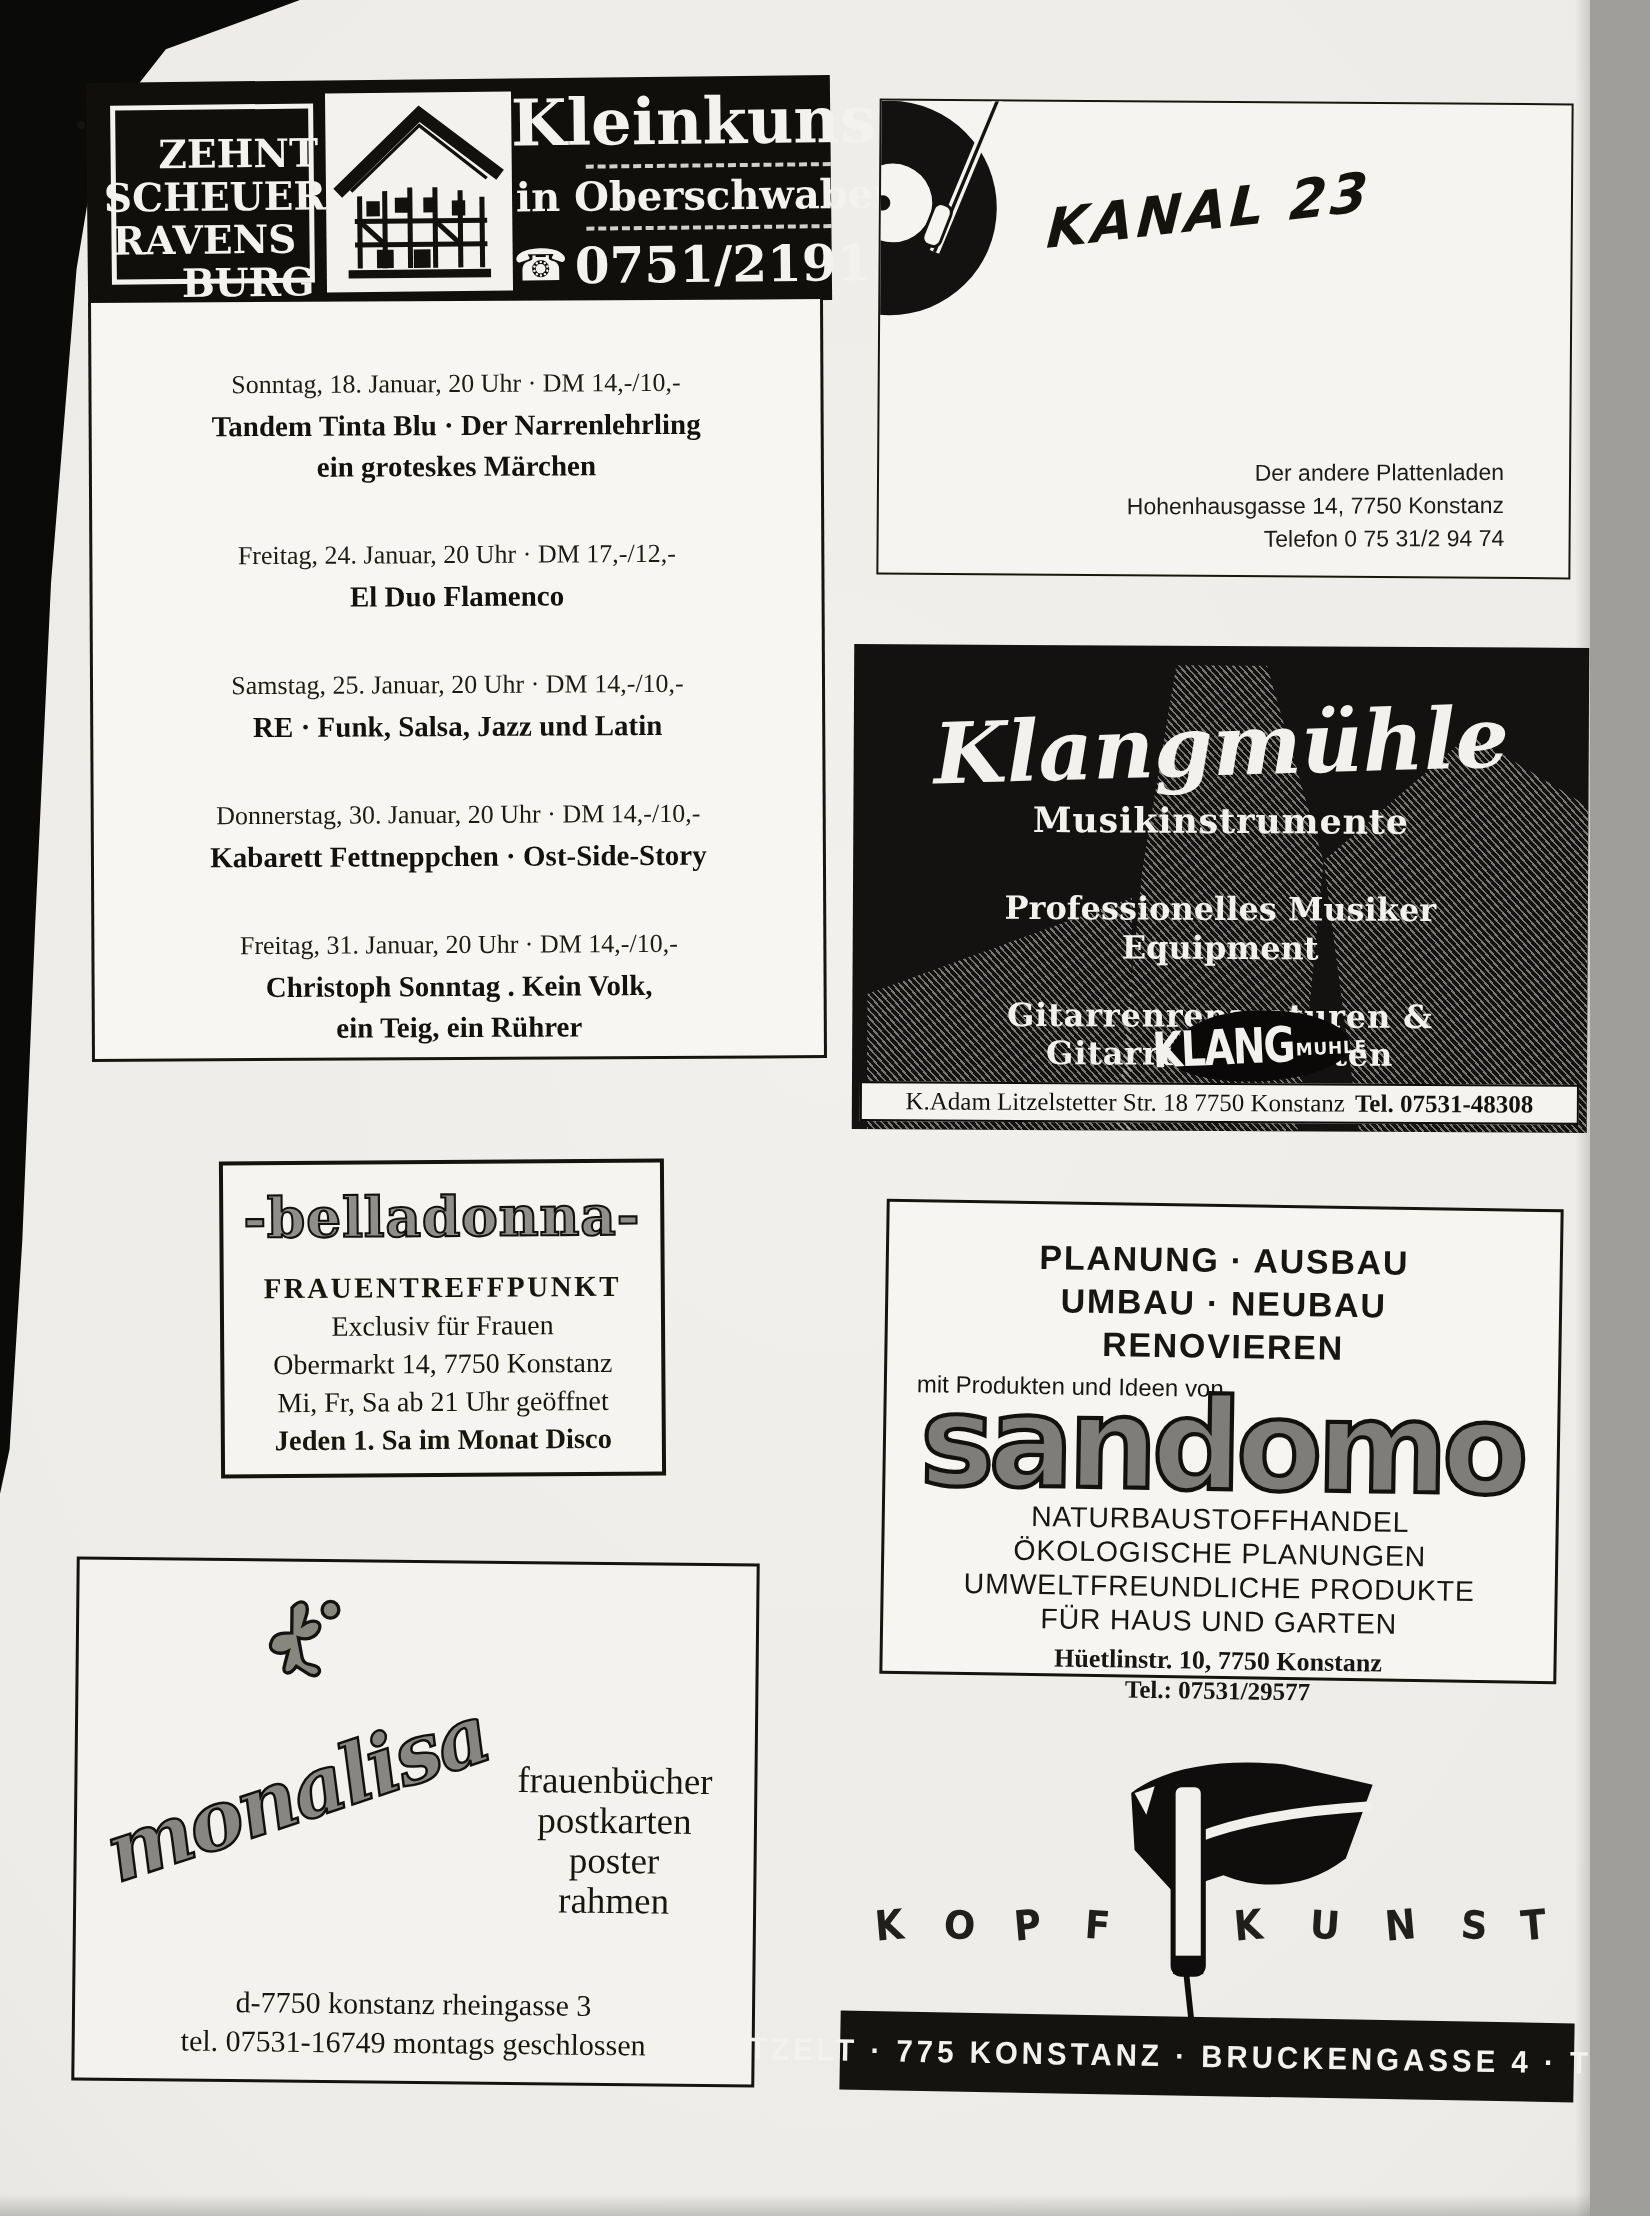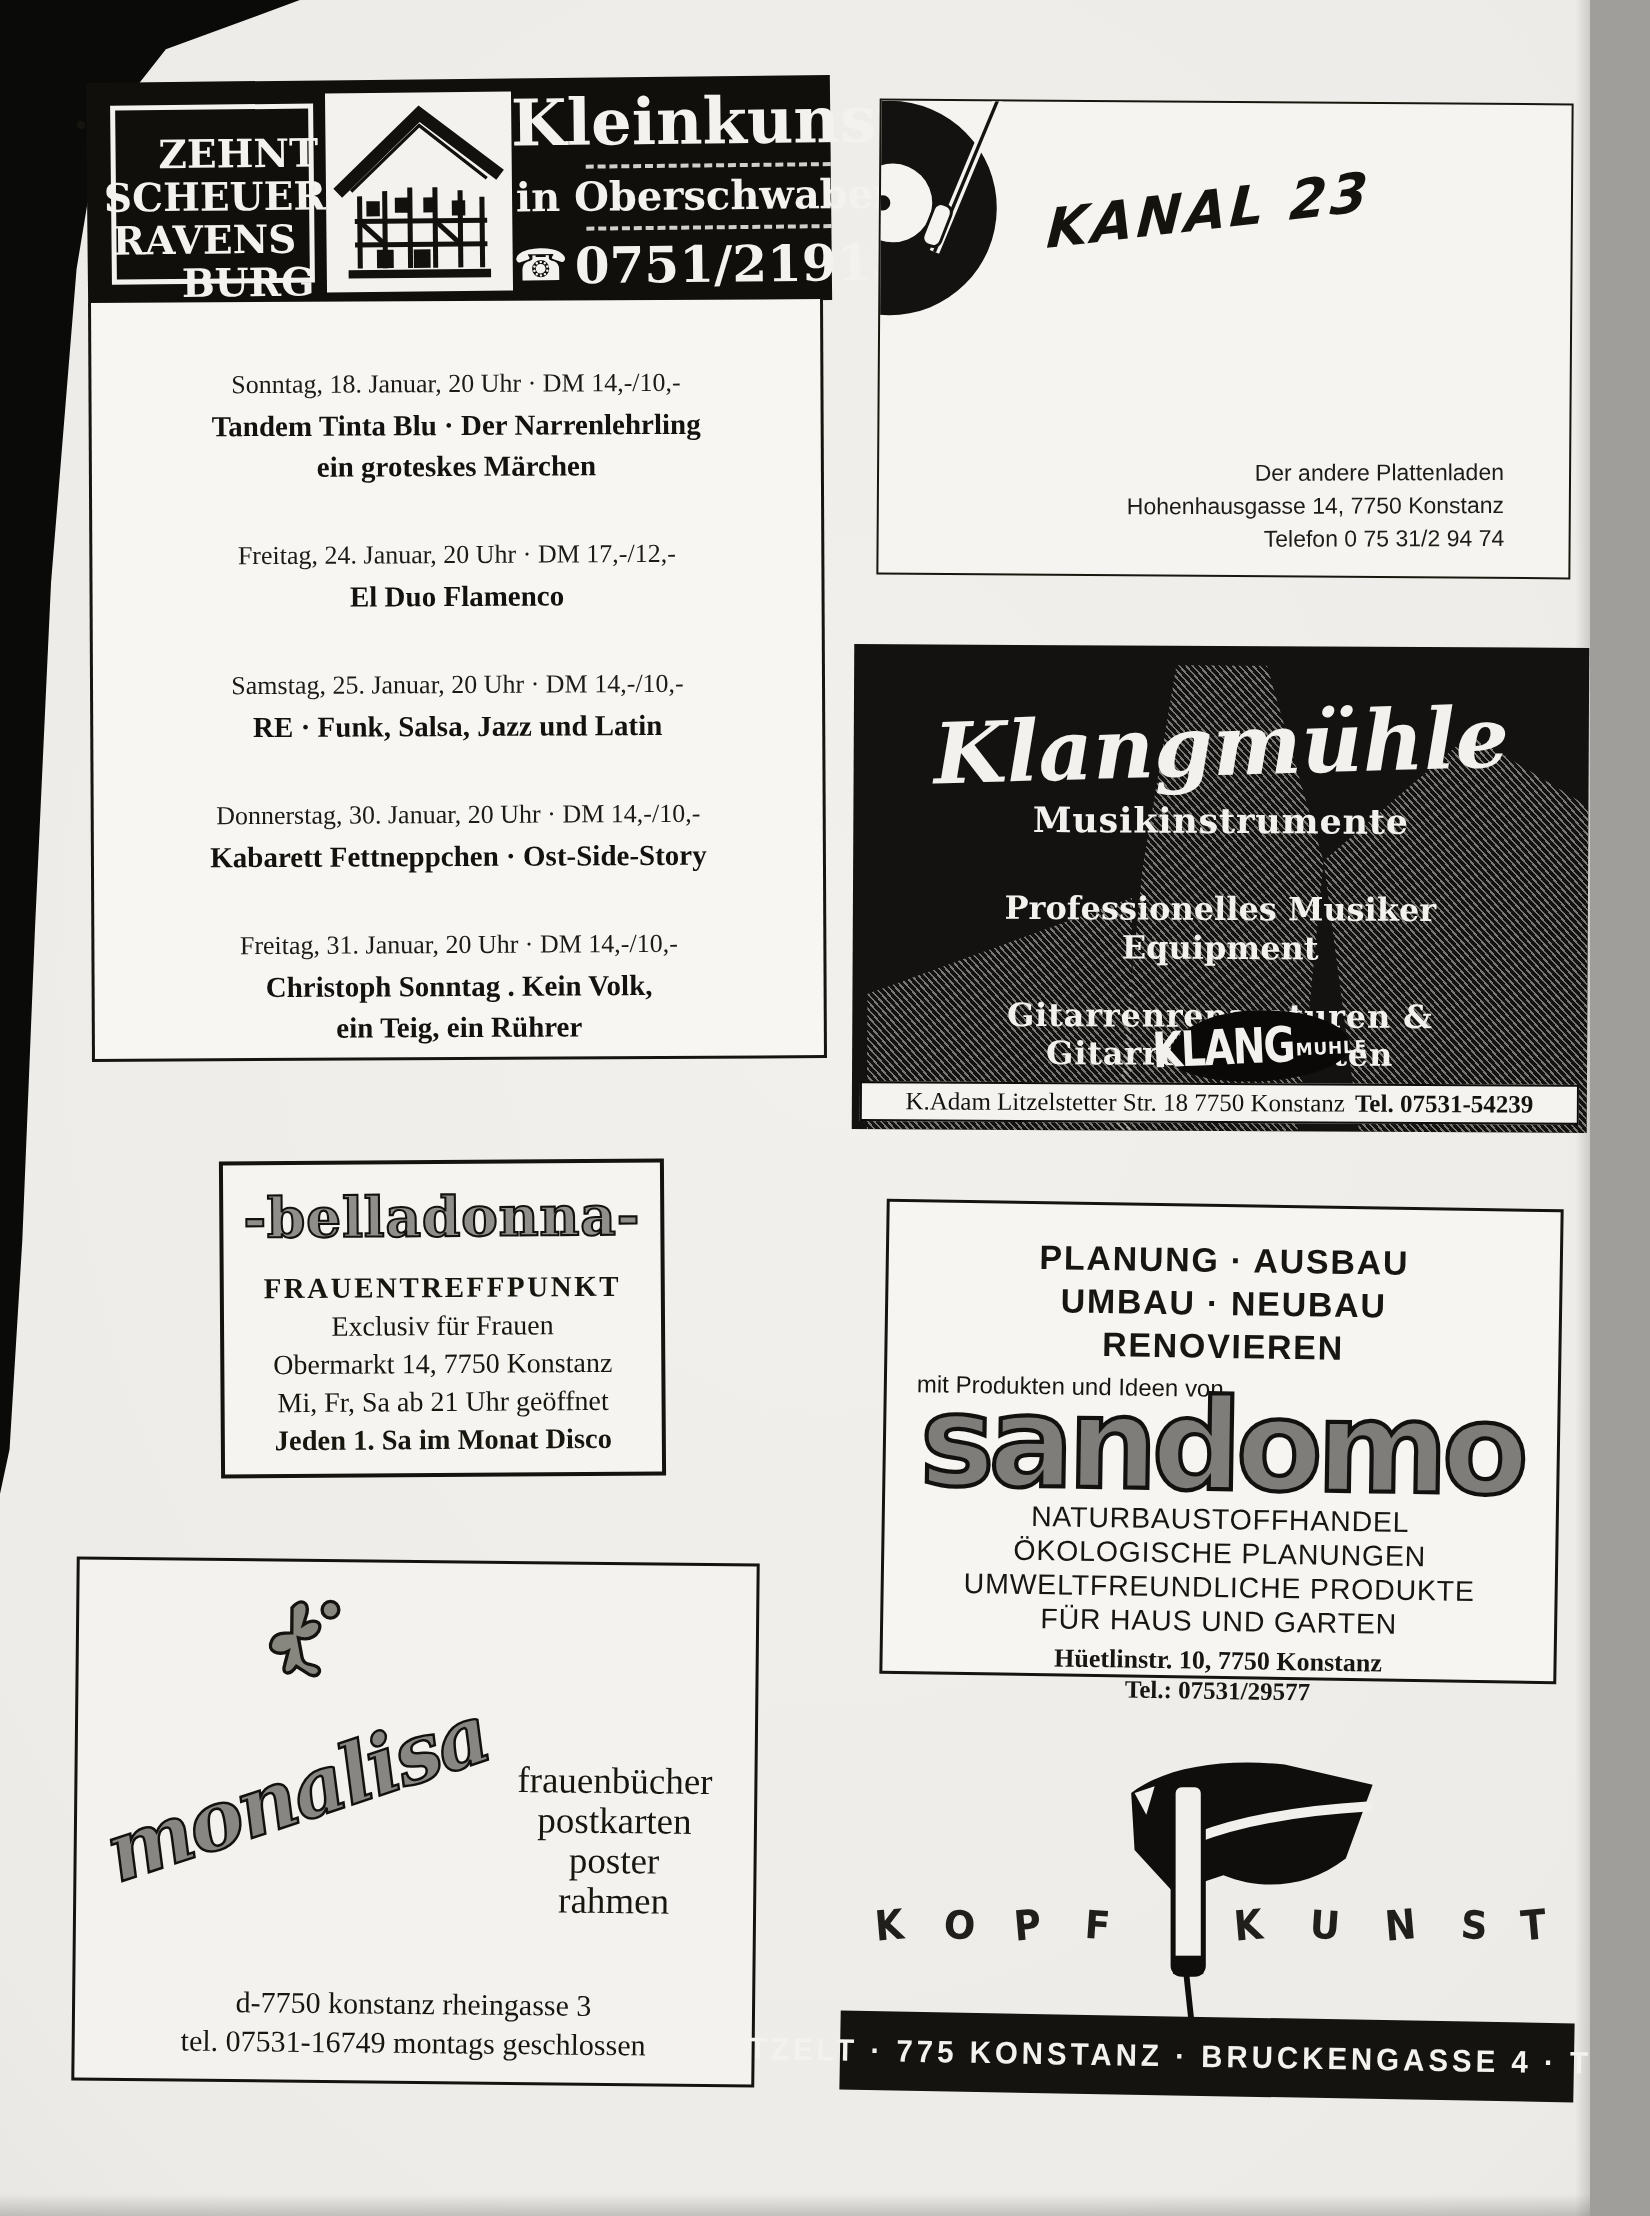--- a/index.html
+++ b/index.html
@@ -218,21 +218,21 @@
       <div id="klang-l1">Professionelles Musiker</div>
       <div id="klang-l2">Equipment</div>
       <div id="klang-l3">Gitarrenreparaturen &amp; Gitarrenumbauten</div>
     </div>
     <div id="klang-blob">
       <span class="big">KLANG</span>
       <span class="small">MUHLE</span>
     </div>
     <div id="klang-strip">
       <span>K.Adam Litzelstetter Str. 18 7750 Konstanz</span>
-      <span class="tel">Tel. 07531-54239</span>
+      <span class="tel">Tel. 07531-48308</span>
     </div>
   </div>
 
   <div id="bella">
     <div id="bella-logo">-belladonna-</div>
     <div id="bella-l1">FRAUENTREFFPUNKT</div>
     <div class="bella-line">Exclusiv für Frauen</div>
     <div class="bella-line">Obermarkt 14, 7750 Konstanz</div>
     <div class="bella-line">Mi, Fr, Sa ab 21 Uhr geöffnet</div>
     <div class="bella-line" id="bella-l5">Jeden 1. Sa im Monat Disco</div>

